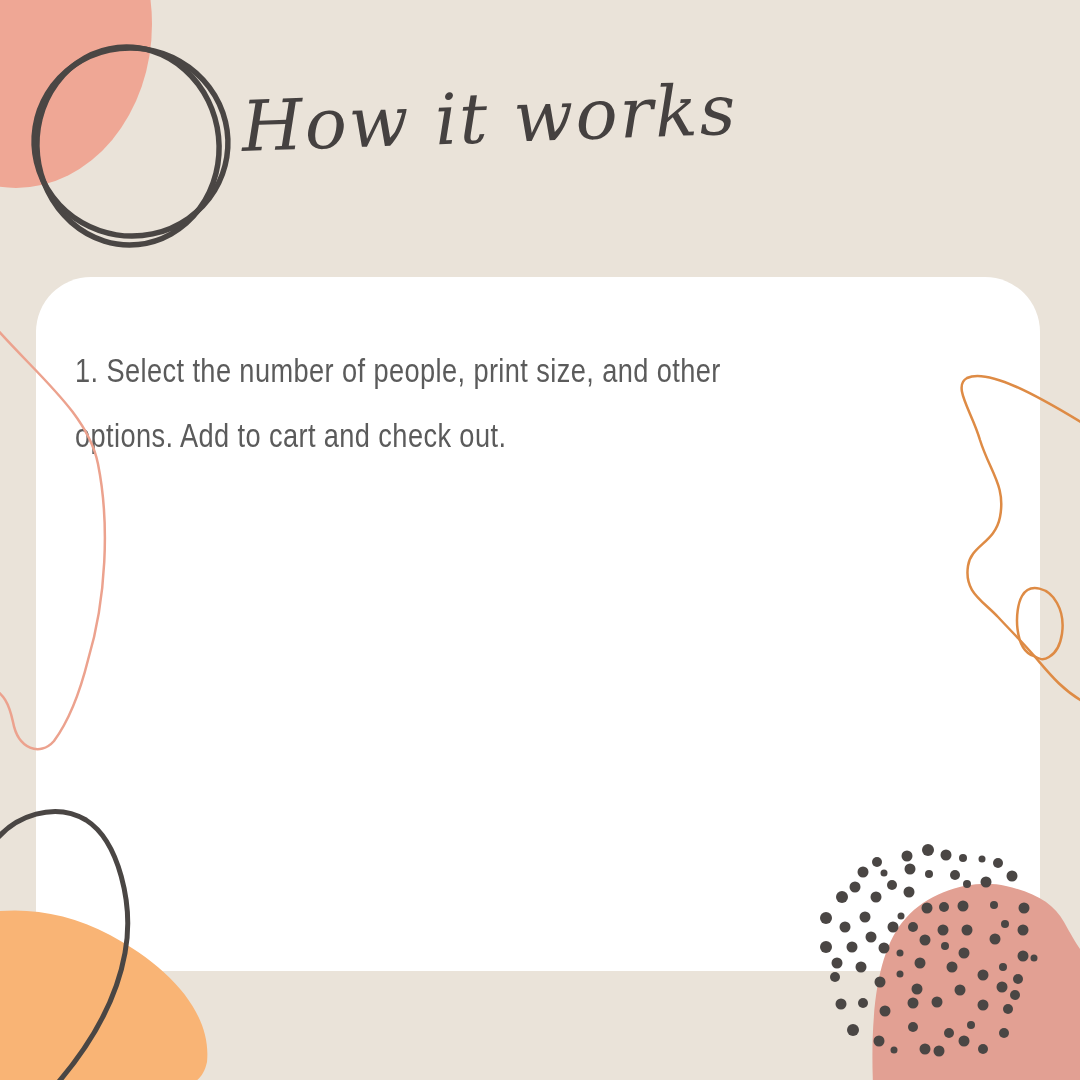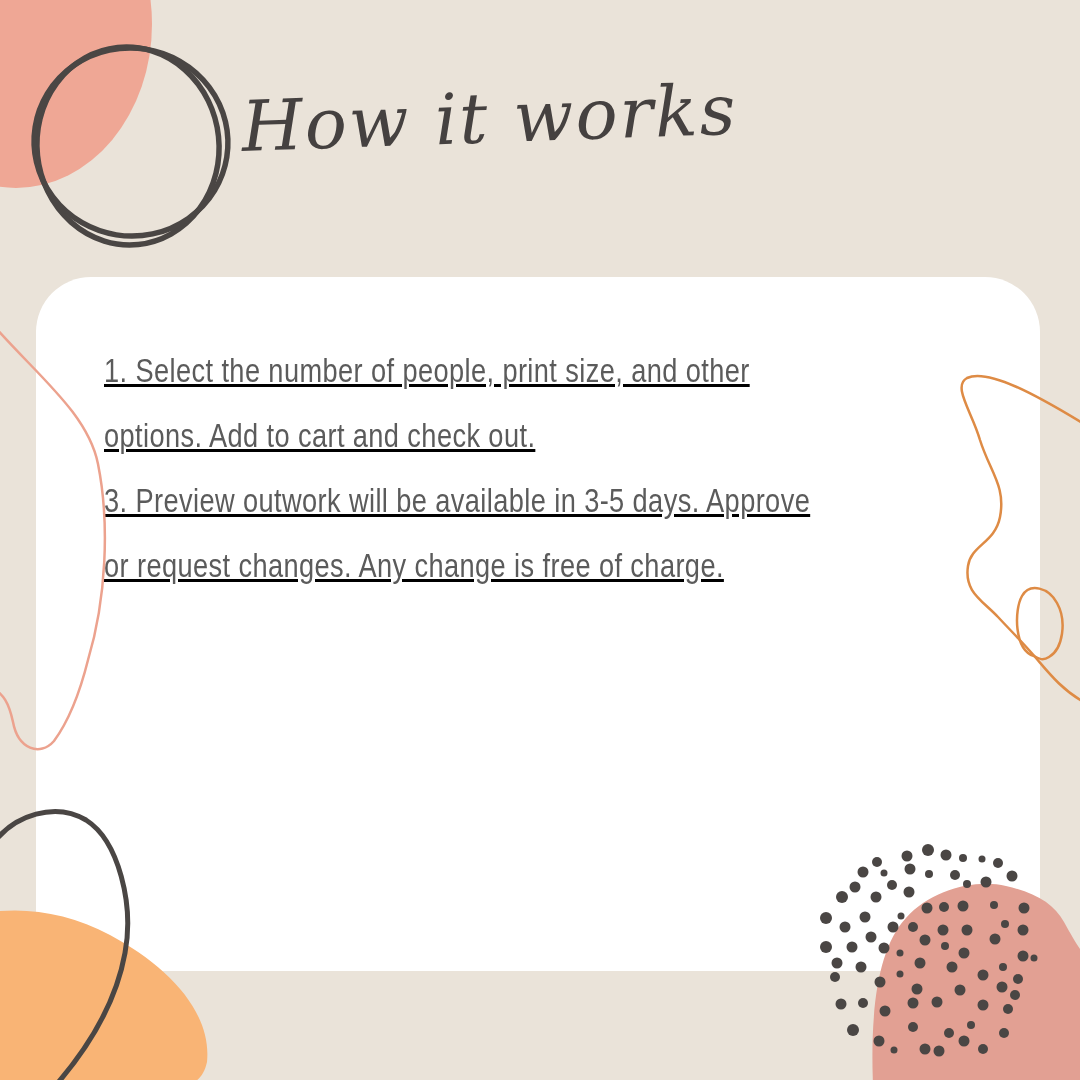--- a/index.html
+++ b/index.html
@@ -13,21 +13,21 @@
   
   .blob-tl{
     position:absolute;left:-120px;top:-140px;width:272px;height:328px;
     border-radius:50%;background:var(--blush);
   }
   
   .card{
     position:absolute;left:36px;top:277px;width:1004px;height:694px;
     background:var(--card);border-radius:55px;
   }
-  .steps{padding:61px 0 0 68px;text-decoration:underline;}
+  .steps{padding:61px 0 0 39px;}
   .step{margin:0;}
   .line{
     display:block;line-height:65px;font-size:34px;color:var(--text);
     white-space:nowrap;letter-spacing:.5px;
     transform:scaleX(.8);transform-origin:left center;
   }
   
   .overlay{
     position:absolute;left:0;top:0;width:1080px;height:1080px;
     pointer-events:none;
@@ -46,24 +46,20 @@
 
 <div class="canvas">
 
   <div class="blob-tl"></div>
 
   <div class="card">
     <div class="steps">
       <p class="step">
         <span class="line">1. Select the number of people, print size, and other</span>
         <span class="line">options. Add to cart and check out.</span>
-      </p>
-      <p class="step">
-        <span class="line">3. Preview outwork will be available in 3-5 days. Approve</span>
-        <span class="line">or request changes. Any change is free of charge.</span>
       </p>
     </div>
   </div>
 
   <svg class="overlay" viewBox="0 0 1080 1080">
 
     <path d="M -80,940 C -30,903 45,900 110,935 C 168,966 212,1012 207,1062
              C 204,1076 197,1082 188,1085 L -80,1085 Z" fill="var(--peach)"></path>
 
     <path d="M 873,1085 C 870,1010 878,948 906,918 C 932,889 976,879 1006,886

